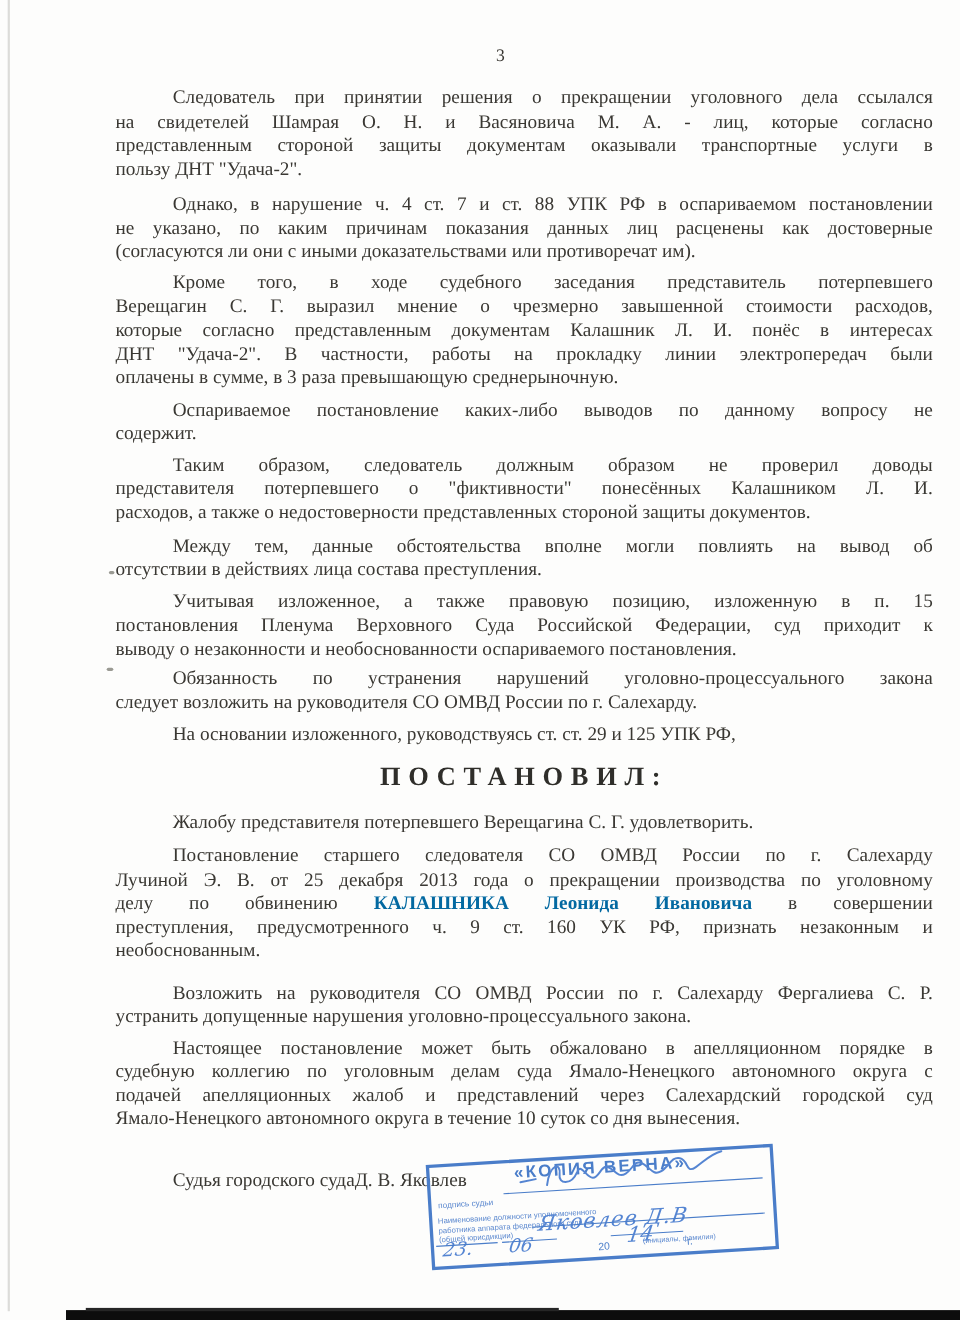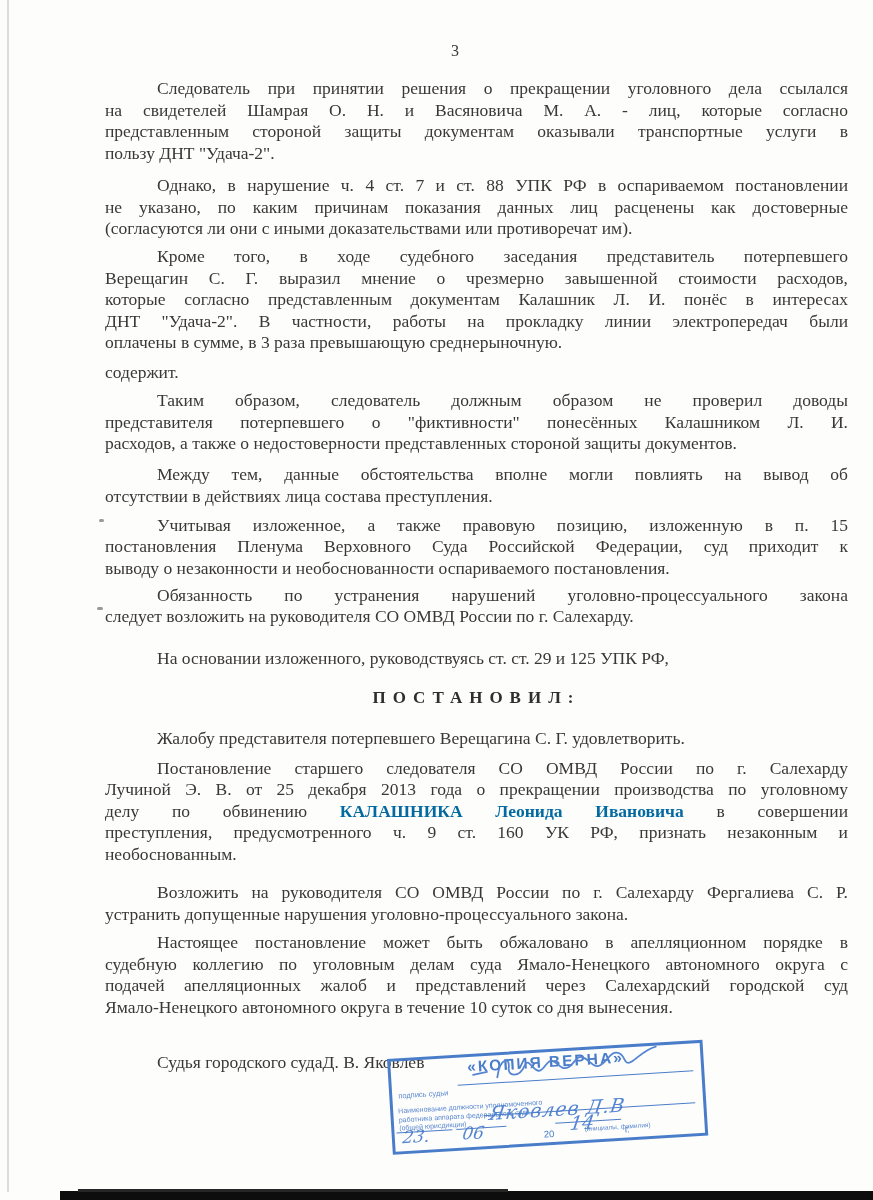--- a/index.html
+++ b/index.html
@@ -12,25 +12,25 @@
   .speck.s1{left:99px;top:519px;width:5px;height:3px;}
   .speck.s2{left:97px;top:607px;width:6px;height:3px;}
   .page-number{position:absolute;left:105px;top:42px;width:700px;text-align:center;font-size:16px;}
   .content{position:absolute;left:105px;top:78px;width:743px;font-size:17.5px;line-height:21.5px;}
   .ln{text-align:justify;text-align-last:justify;}
   .ln.last{text-align-last:left;}
   .ln.first{text-indent:52px;}
   .b{font-weight:bold;color:#0369a1;}
   .para.p1{margin-top:11px;}  .para.p2{margin-top:6.5px;} .para.p3{margin-top:8px;}
   .para.p4{margin-top:7px;}   .para.p5{margin-top:9.5px;} .para.p6{margin-top:7.5px;}
-  .para.p7{margin-top:5.5px;} .para.p8{margin-top:20px;}   .para.p9{margin-top:18px;}
+  .para.p7{margin-top:5.5px;} .para.p8{margin-top:8px;}   .para.p9{margin-top:18px;}
   .para.p10{margin-top:8.5px;}.para.p11{margin-top:17px;}.para.p12{margin-top:7px;}
   .heading{
     margin-top:16.5px;height:24px;line-height:24px;text-align:center;
-    font-weight:bold;font-size:17px;letter-spacing:7px;color:#2f2e2a;
+    font-weight:bold;font-size:24px;letter-spacing:7px;color:#2f2e2a;
   }
   .signoff{margin-top:34px;display:flex;justify-content:flex-start;line-height:21px;}
   .signoff .role{padding-left:52px;}
   .signoff .name{padding-right:125px;}
   
   .stamp{
     position:absolute;left:387px;top:1059px;width:310px;height:90px;
     transform:rotate(-3.5deg);transform-origin:0 0;
     border:3px solid #4a7dc9;color:#4a7dc9;
     font-family:"Liberation Sans","DejaVu Sans",sans-serif;
@@ -89,20 +89,21 @@
 
     <div class="para p2">
       <div class="ln first">Кроме того, в ходе судебного заседания представитель потерпевшего</div>
       <div class="ln">Верещагин С. Г. выразил мнение о чрезмерно завышенной стоимости расходов,</div>
       <div class="ln">которые согласно представленным документам Калашник Л. И. понёс в интересах</div>
       <div class="ln">ДНТ "Удача-2". В частности, работы на прокладку линии электропередач были</div>
       <div class="ln last">оплачены в сумме, в 3 раза превышающую среднерыночную.</div>
     </div>
 
     <div class="para p3">
+      <div class="ln first">Оспариваемое постановление каких-либо выводов по данному вопросу не</div>
       <div class="ln last">содержит.</div>
     </div>
 
     <div class="para p4">
       <div class="ln first">Таким образом, следователь должным образом не проверил доводы</div>
       <div class="ln">представителя потерпевшего о "фиктивности" понесённых Калашником Л. И.</div>
       <div class="ln last">расходов, а также о недостоверности представленных стороной защиты документов.</div>
     </div>
 
     <div class="para p5">

